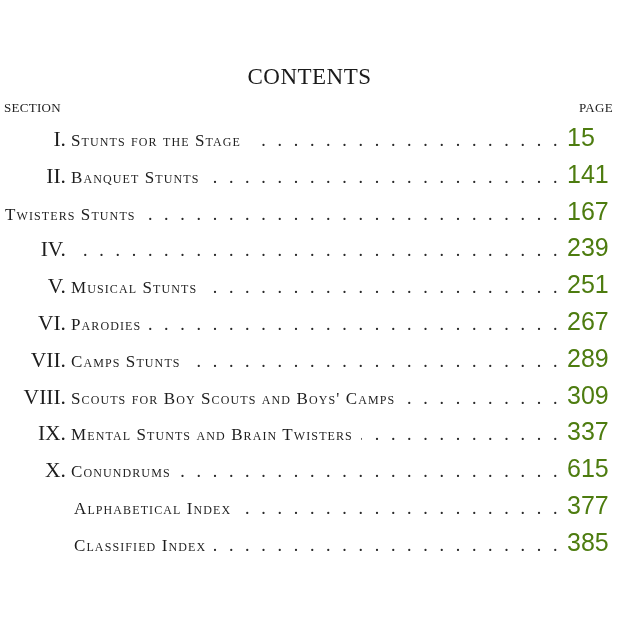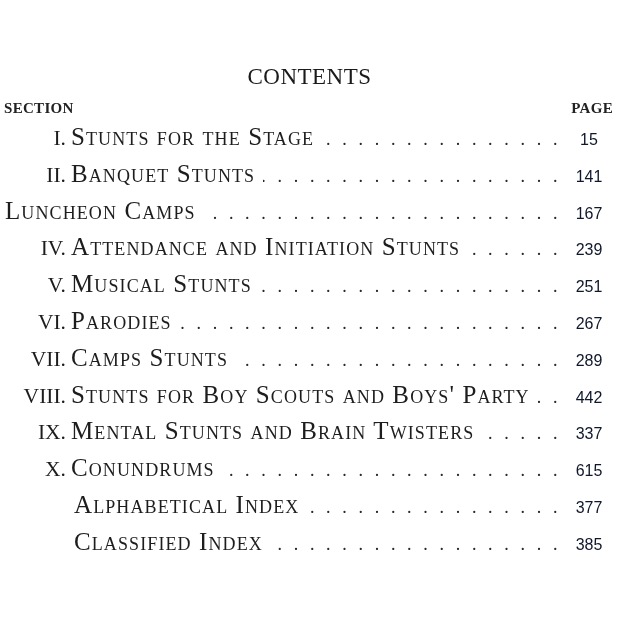--- a/index.html
+++ b/index.html
@@ -29,22 +29,22 @@
       text-align: center;
       font-family: "Liberation Serif", serif;
       font-size: 23px;
       letter-spacing: 0.5px;
       color: #1a1a1a;
     }
     .col-head {
       position: absolute;
       top: 100px;
       font-family: "Liberation Serif", serif;
-      font-size: 15px;
-      font-weight: bold;
+      font-size: 13px;
+      font-weight: normal;
       letter-spacing: 0.3px;
       color: #222;
     }
     .col-head.section { left: 4px; }
     .col-head.page-h { right: 6px; margin-left: 35px; }
     .toc {
       position: absolute;
       top: 123px;
       left: 0;
       width: 619px;
@@ -59,46 +59,46 @@
     .num {
       width: 66px;
       text-align: right;
       font-size: 21.5px;
       color: #1d1d1d;
       flex: 0 0 auto;
       white-space: nowrap;
     }
     .label {
       margin-left: 5px;
-      font-size: 25px;
+      font-size: 17px;
       font-variant: small-caps;
       letter-spacing: 1.1px;
       color: #1d1d1d;
       white-space: nowrap;
       flex: 0 0 auto;
     }
     .leader {
       flex: 1 1 auto;
       overflow: hidden;
       white-space: nowrap;
       font-size: 18px;
       letter-spacing: 3.6px;
       color: #2a2a2a;
       margin: 0 6px 0 8px;
       direction: rtl;
     }
     .pg {
       flex: 0 0 auto;
       width: 44px;
-      text-align: center;
+      text-align: left;
       padding-right: 8px;
-      font-size: 16px;
+      font-size: 25px;
       font-family: "Liberation Sans", sans-serif;
       font-stretch: condensed;
-      color: #0f172a;
+      color: #4d7c0f;
     }
     .row.indent .label { margin-left: 8px; }
   </style>
 </head>
 <body>
 
 <div class="page">
   <div class="title">CONTENTS</div>
   <div class="col-head section">SECTION</div>
   <div class="col-head page-h">PAGE</div>
@@ -110,27 +110,26 @@
       <span class="leader">. . . . . . . . . . . . . . . . . . . . . . . . . . . . . . . . . . . . . . . . . . . . . . . . . . . . . . . . . . . .</span>
       <span class="pg">15</span>
     </div>
     <div class="row">
       <span class="num">II.</span>
       <span class="label">Banquet Stunts</span>
       <span class="leader">. . . . . . . . . . . . . . . . . . . . . . . . . . . . . . . . . . . . . . . . . . . . . . . . . . . . . . . . . . . .</span>
       <span class="pg">141</span>
     </div>
     <div class="row">
-      <span class="label">Luncheon Camps</span>
+      <span class="label">Twisters Stunts</span>
       <span class="leader">. . . . . . . . . . . . . . . . . . . . . . . . . . . . . . . . . . . . . . . . . . . . . . . . . . . . . . . . . . . .</span>
       <span class="pg">167</span>
     </div>
     <div class="row">
       <span class="num">IV.</span>
-      <span class="label">Attendance and Initiation Stunts</span>
       <span class="leader">. . . . . . . . . . . . . . . . . . . . . . . . . . . . . . . . . . . . . . . . . . . . . . . . . . . . . . . . . . . .</span>
       <span class="pg">239</span>
     </div>
     <div class="row">
       <span class="num">V.</span>
       <span class="label">Musical Stunts</span>
       <span class="leader">. . . . . . . . . . . . . . . . . . . . . . . . . . . . . . . . . . . . . . . . . . . . . . . . . . . . . . . . . . . .</span>
       <span class="pg">251</span>
     </div>
     <div class="row">
@@ -140,23 +139,23 @@
       <span class="pg">267</span>
     </div>
     <div class="row">
       <span class="num">VII.</span>
       <span class="label">Camps Stunts</span>
       <span class="leader">. . . . . . . . . . . . . . . . . . . . . . . . . . . . . . . . . . . . . . . . . . . . . . . . . . . . . . . . . . . .</span>
       <span class="pg">289</span>
     </div>
     <div class="row">
       <span class="num">VIII.</span>
-      <span class="label">Stunts for Boy Scouts and Boys' Party</span>
+      <span class="label">Scouts for Boy Scouts and Boys' Camps</span>
       <span class="leader">. . . . . . . . . . . . . . . . . . . . . . . . . . . . . . . . . . . . . . . . . . . . . . . . . . . . . . . . . . . .</span>
-      <span class="pg">442</span>
+      <span class="pg">309</span>
     </div>
     <div class="row">
       <span class="num">IX.</span>
       <span class="label">Mental Stunts and Brain Twisters</span>
       <span class="leader">. . . . . . . . . . . . . . . . . . . . . . . . . . . . . . . . . . . . . . . . . . . . . . . . . . . . . . . . . . . .</span>
       <span class="pg">337</span>
     </div>
     <div class="row">
       <span class="num">X.</span>
       <span class="label">Conundrums</span>

